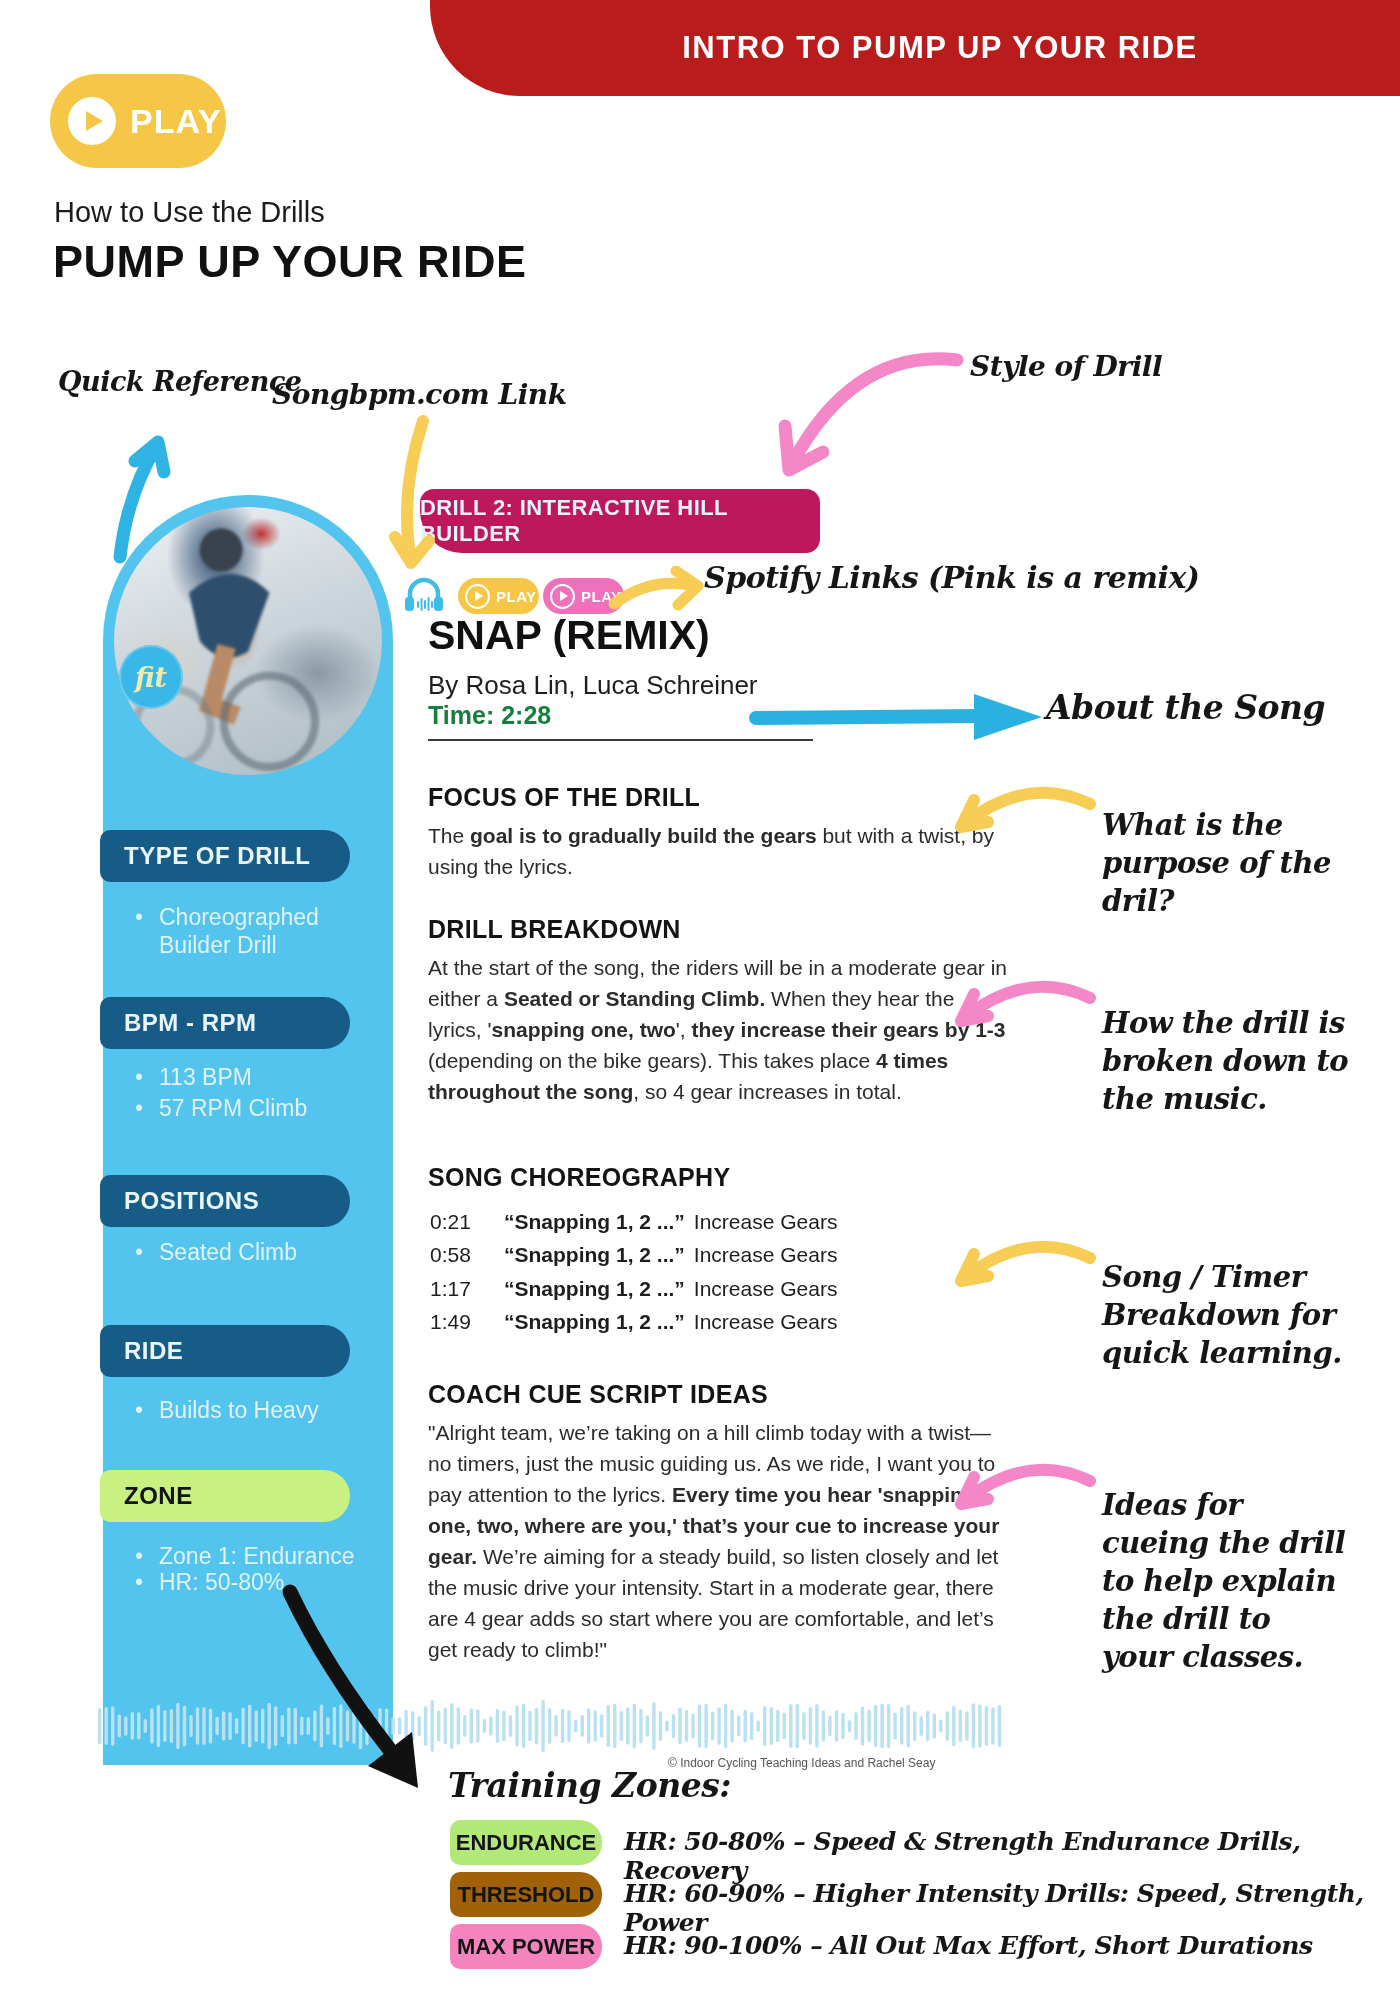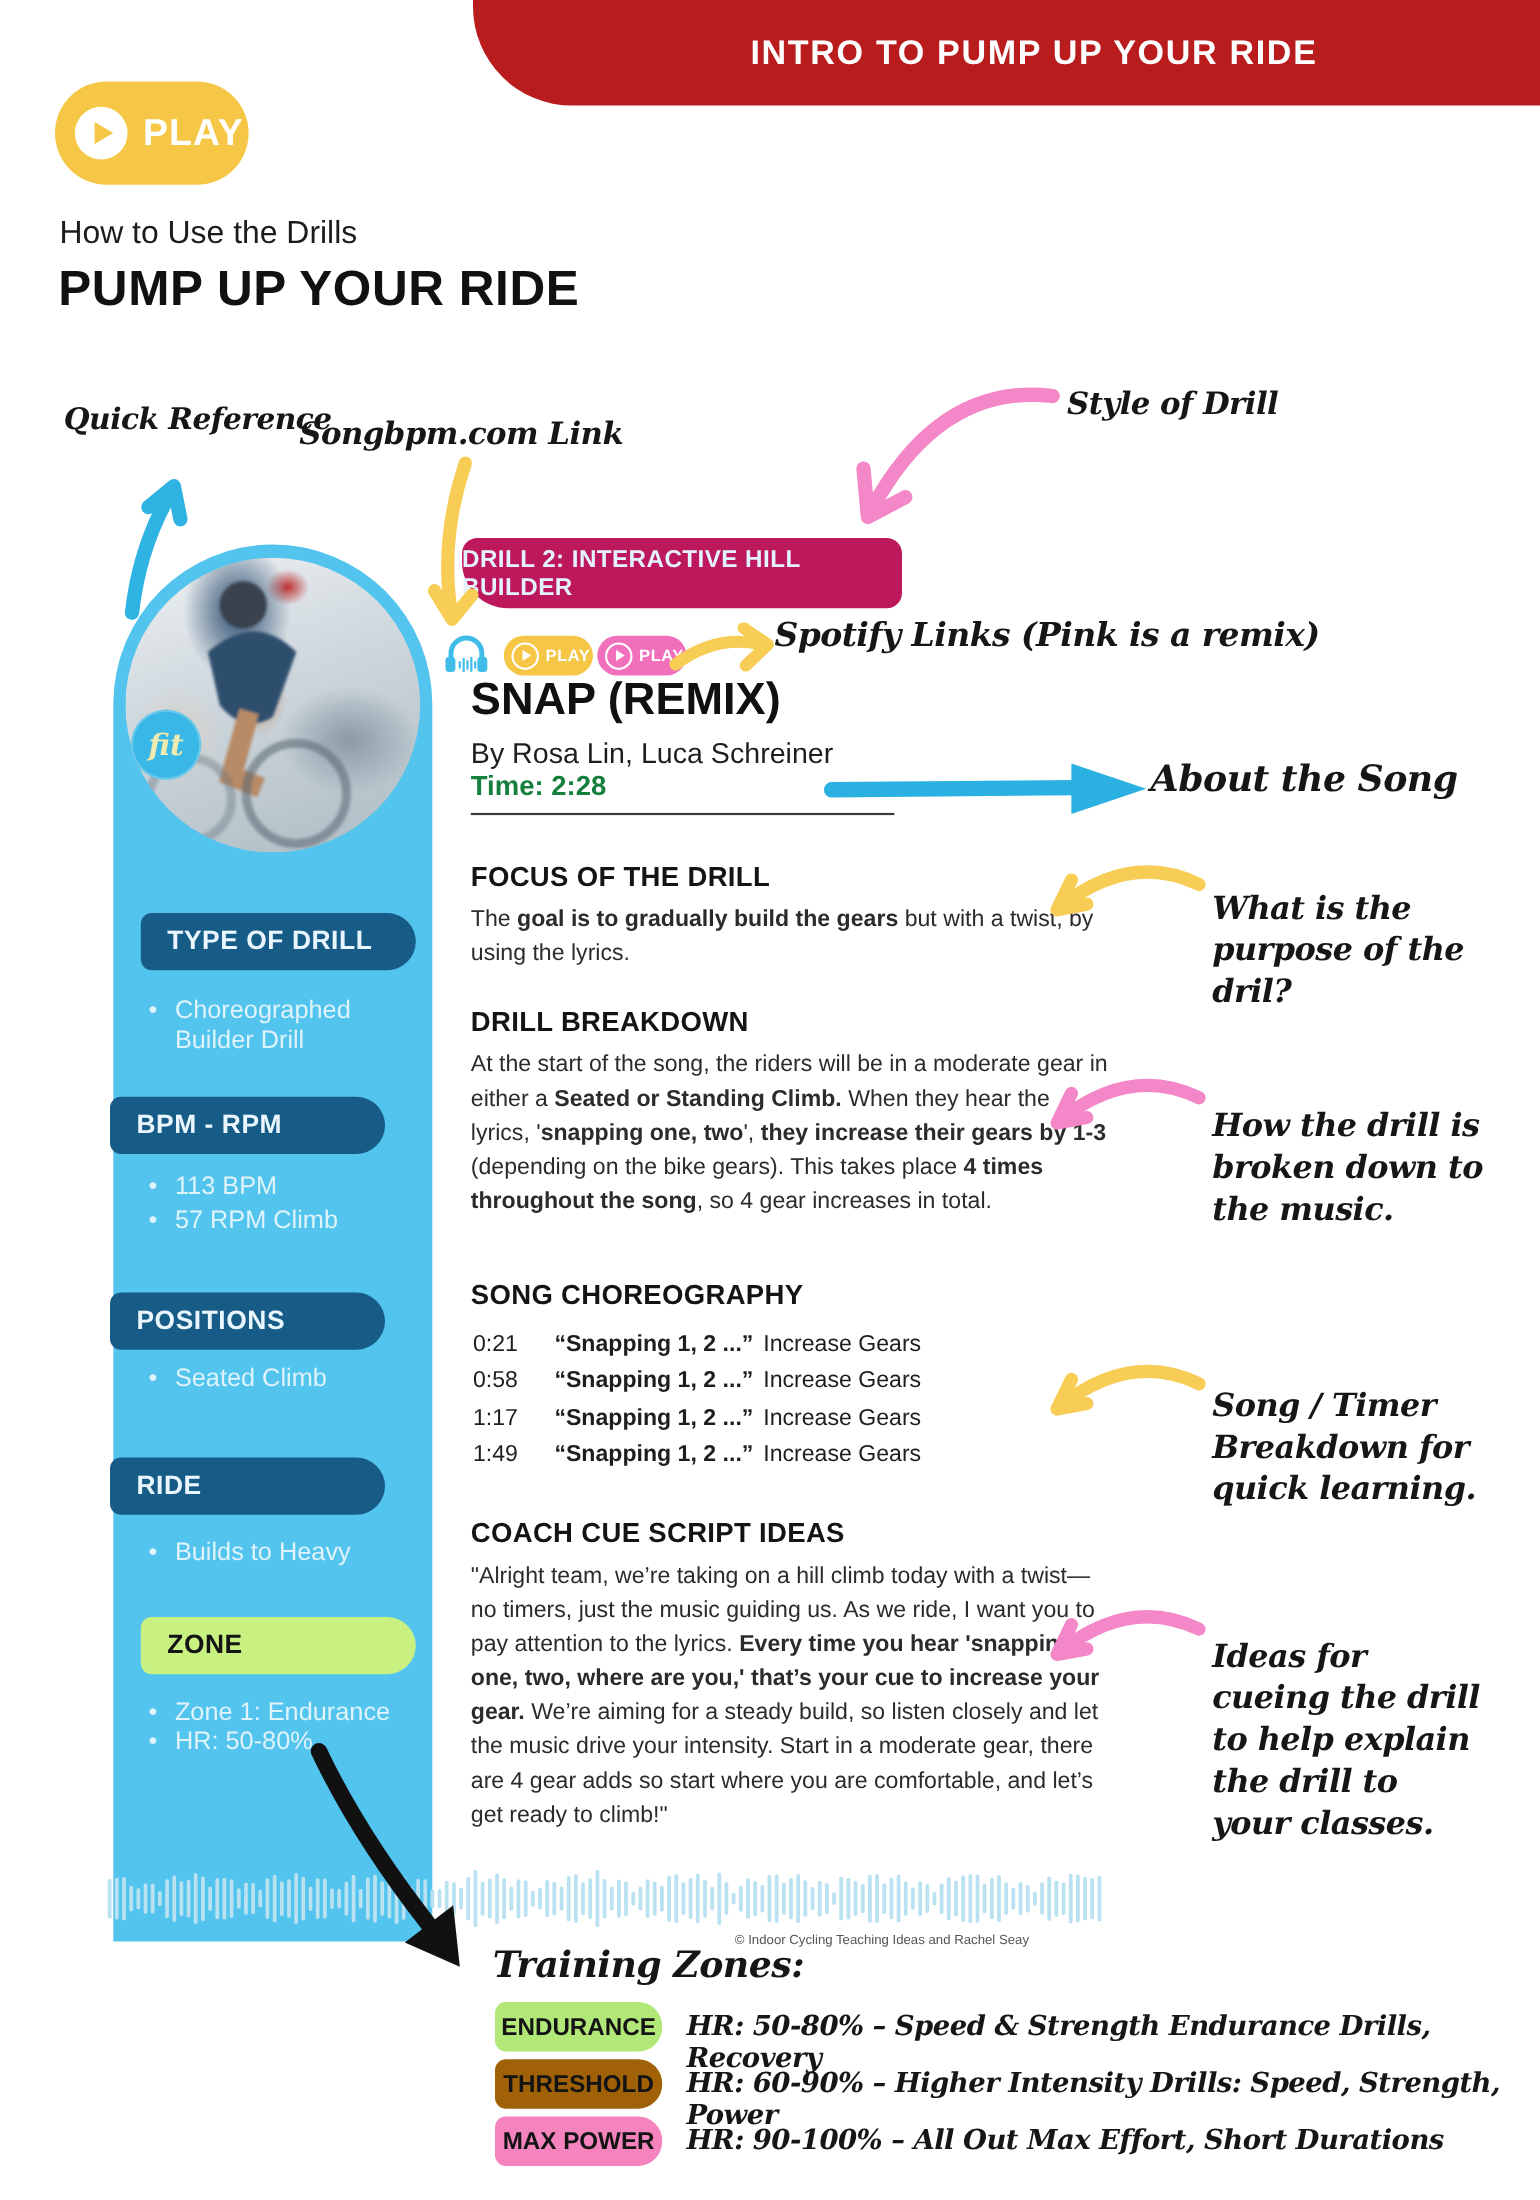--- a/index.html
+++ b/index.html
@@ -197,21 +197,21 @@
         <path d="M28 32 Q44 18 58 32 L50 54 Q40 60 32 50 Z" fill="#2e4e6e"></path>
         <path d="M42 52 L36 74 L46 78" stroke="#b88a66" stroke-width="7" fill="none"></path>
         <circle cx="58" cy="80" r="17" stroke="#5a6670" stroke-width="3" fill="none" opacity=".55"></circle>
         <circle cx="22" cy="82" r="14" stroke="#6a7680" stroke-width="3" fill="none" opacity=".4"></circle>
       </svg>
     </div>
     <div class="fit-badge">
       <span>fit</span>
     </div>
     <div>
-        <div class="side-pill side-pill-blue" style="top: 335px; margin-left: 28px;">
+        <div class="side-pill side-pill-blue" style="top: 335px;">
           <span>TYPE OF DRILL</span>
         </div>
         <ul class="side-items" style="top: 408px;">
           <li>Choreographed Builder Drill</li>
         </ul>
         <div class="side-pill side-pill-blue" style="top: 502px;">
           <span>BPM - RPM</span>
         </div>
         <ul class="side-items" style="top: 568px;">
           <li>113 BPM</li>
@@ -222,21 +222,21 @@
         </div>
         <ul class="side-items" style="top: 743px;">
           <li>Seated Climb</li>
         </ul>
         <div class="side-pill side-pill-blue" style="top: 830px;">
           <span>RIDE</span>
         </div>
         <ul class="side-items" style="top: 901px;">
           <li>Builds to Heavy</li>
         </ul>
-        <div class="side-pill side-pill-green" style="top: 975px; margin-left: 28px;">
+        <div class="side-pill side-pill-green" style="top: 975px;">
           <span>ZONE</span>
         </div>
         <ul class="side-items tight" style="top: 1048px;">
           <li>Zone 1: Endurance</li>
           <li>HR: 50-80%</li>
         </ul>
       </div>
   </div>
 
   <div class="drill-banner">

